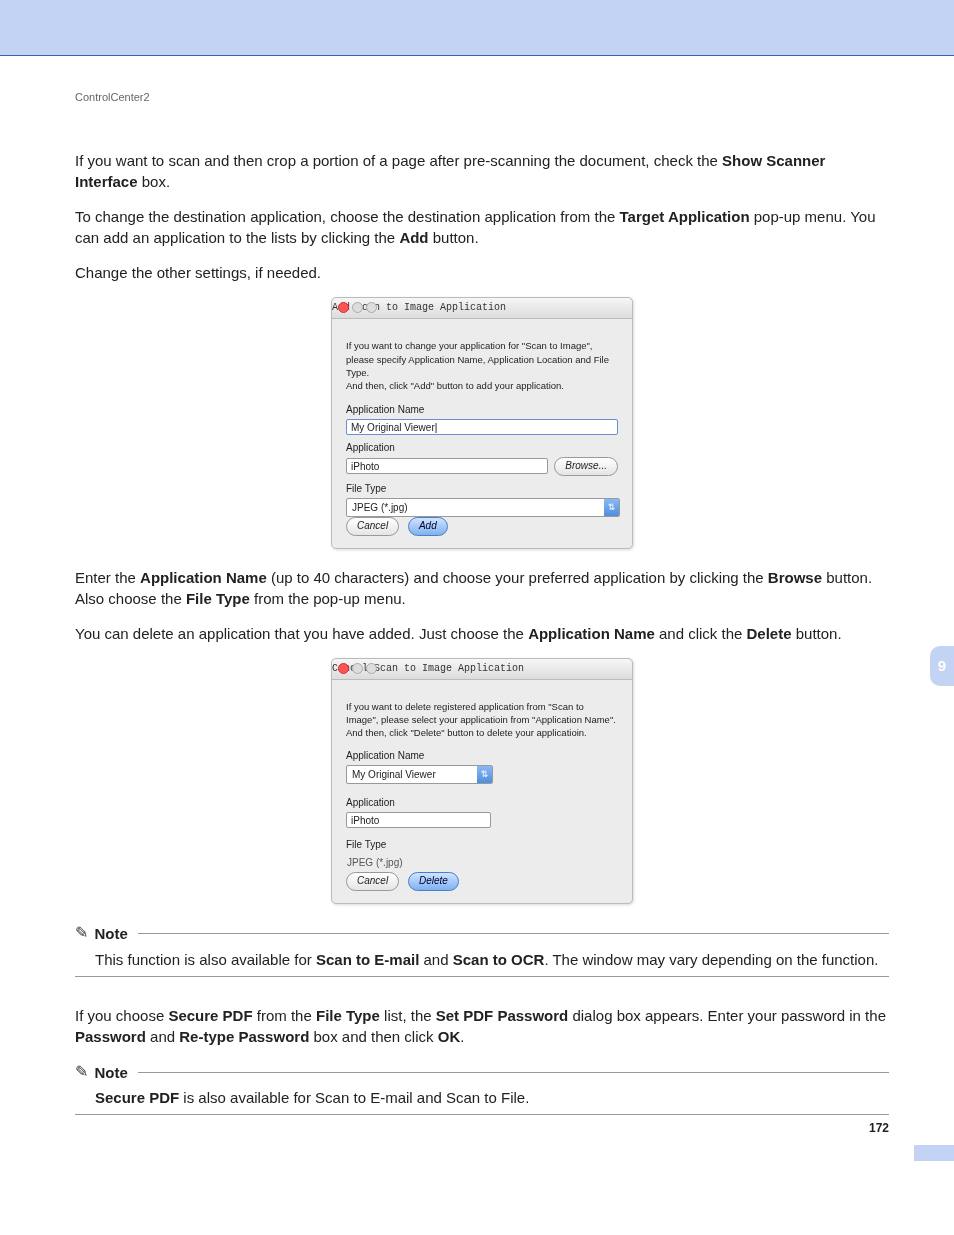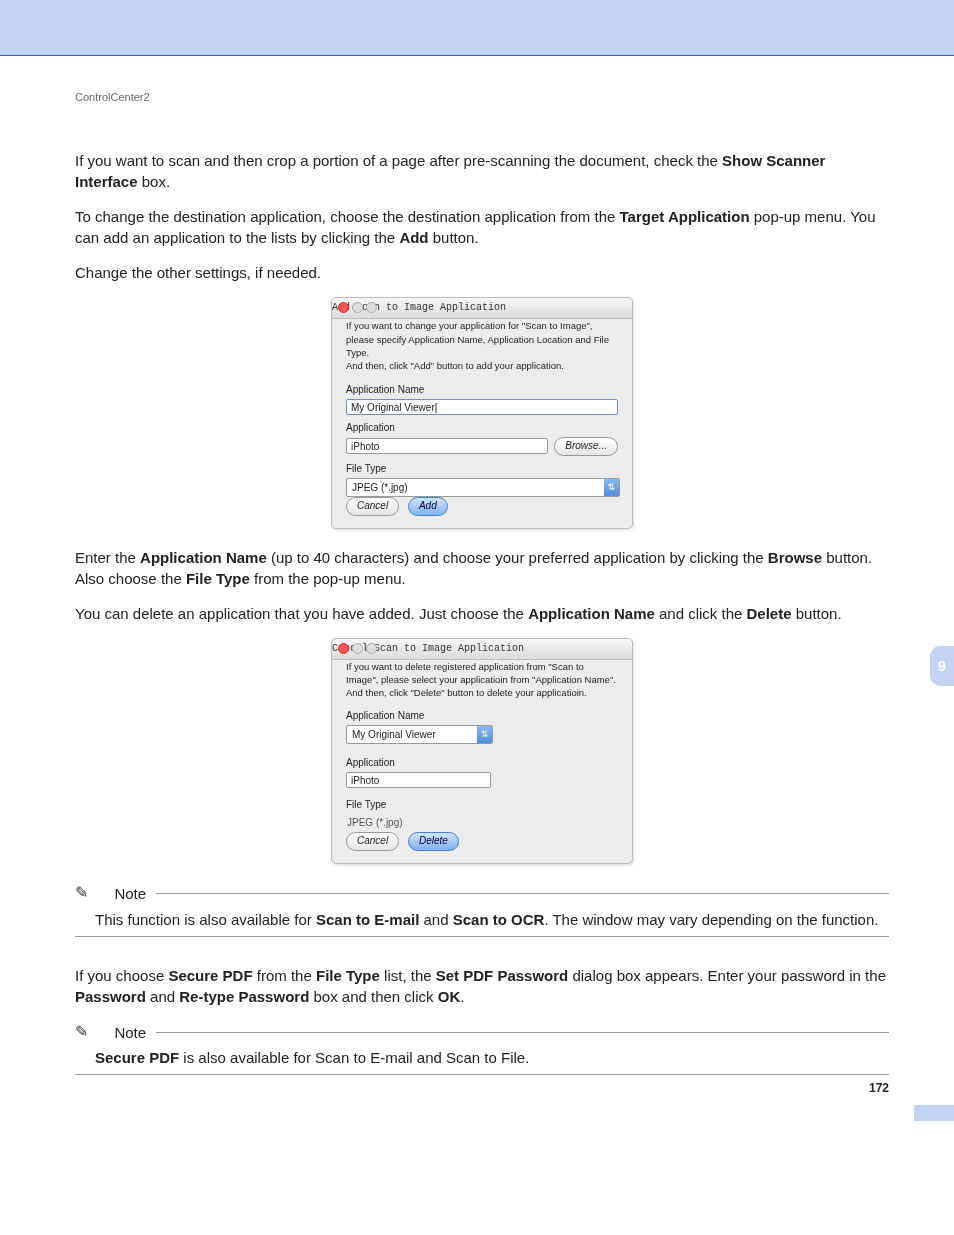--- a/index.html
+++ b/index.html
@@ -7,36 +7,36 @@
   .page { position:relative; padding:30px 65px 40px 75px; }
   .header-small { font-size:11px; color:#666; margin:4px 0 45px 0; }
   p { margin:0 0 14px 0; }
   .b { font-weight:bold; }
   .dialog { width:300px; margin:8px auto 18px; background:#ececec; border:1px solid #bbb; border-radius:5px; box-shadow:1px 1px 3px rgba(0,0,0,0.15); font-family: "Lucida Grande", Arial, sans-serif; font-size:10px; color:#222; }
   .tbar { position:relative; height:20px; line-height:20px; text-align:left; background:linear-gradient(#f6f6f6,#dcdcdc); border-bottom:1px solid #bbb; border-radius:5px 5px 0 0; font-size:10px; color:#333;font-family:Liberation Mono, monospace; }
   .traffic { position:absolute; left:6px; top:4px; }
   .tl { display:inline-block; width:9px; height:9px; border-radius:50%; margin-right:3px; vertical-align:top; }
   .red { background:#f55; border:1px solid #c33; }
   .grey { background:#ddd; border:1px solid #aaa; }
-  .dbody { padding:0 14px 12px; }
+  .dbody { padding:20px 14px 12px; }
   .dinstr { font-size:9.5px; color:#222; margin-bottom:10px; }
   .flabel { font-size:10px; margin:6px 0 2px; }
   .tin { height:16px; border:1px solid #999; background:#fff; border-radius:2px; padding:0 4px; font-size:10px; line-height:16px; box-sizing:border-box; overflow:hidden; }
   .row { display:flex; align-items:center; gap:6px; }
   .pill { display:inline-block; height:17px; line-height:15px; padding:0 10px; font-size:10px; border:1px solid #999; border-radius:10px; background:linear-gradient(#fff,#e5e5e5);font-style:italic; }
   .pill.blue { border-color:#4a7ec9; background:linear-gradient(#cfe4ff,#7fb1f0); color:#003; }
   .sel { display:flex; align-items:center; height:17px; border:1px solid #999; border-radius:2px; background:#fff; overflow:hidden; }
   .sel .tx { flex:1; padding:0 5px; font-size:10px; line-height:17px; }
   .sel .arr { width:15px; height:100%; background:linear-gradient(#8ab8f5,#4f8edc); text-align:center; color:#fff; font-size:9px; line-height:17px; }
   .btnrow { }
   .readonly { color:#555; font-size:10px; padding:2px 1px; }
   .tab { position:absolute; right:0; top:590px; width:24px; height:40px; background:#c2d3f4; border-radius:10px 0 0 10px; color:#fff; font-weight:bold; text-align:center; line-height:40px; font-size:15px; }
   .note-wrap { margin:14px 0 6px; }
   .note-head { display:flex; align-items:center; gap:6px; }
-  .note-head .lbl { font-weight:normal; font-size:15px;margin-left:20px; }
+  .note-head .lbl { font-weight:bold; font-size:15px; }
   .note-head .icon { font-size:16px; color:#333; }
   .note-head .line { flex:1; height:1px; background:#999; margin-left:4px; }
   .note-body { margin:4px 0 0 20px; }
   .note-bottom { height:1px; background:#999; margin-top:6px; }
   .pgnum { position:absolute; right:65px; bottom:24px; font-size:12px; font-weight:bold; }
   .pgmark { position:absolute; right:0; bottom:0; width:40px; height:16px; background:#c2d3f4; }
 </style>
 </head>
 <body>
 

